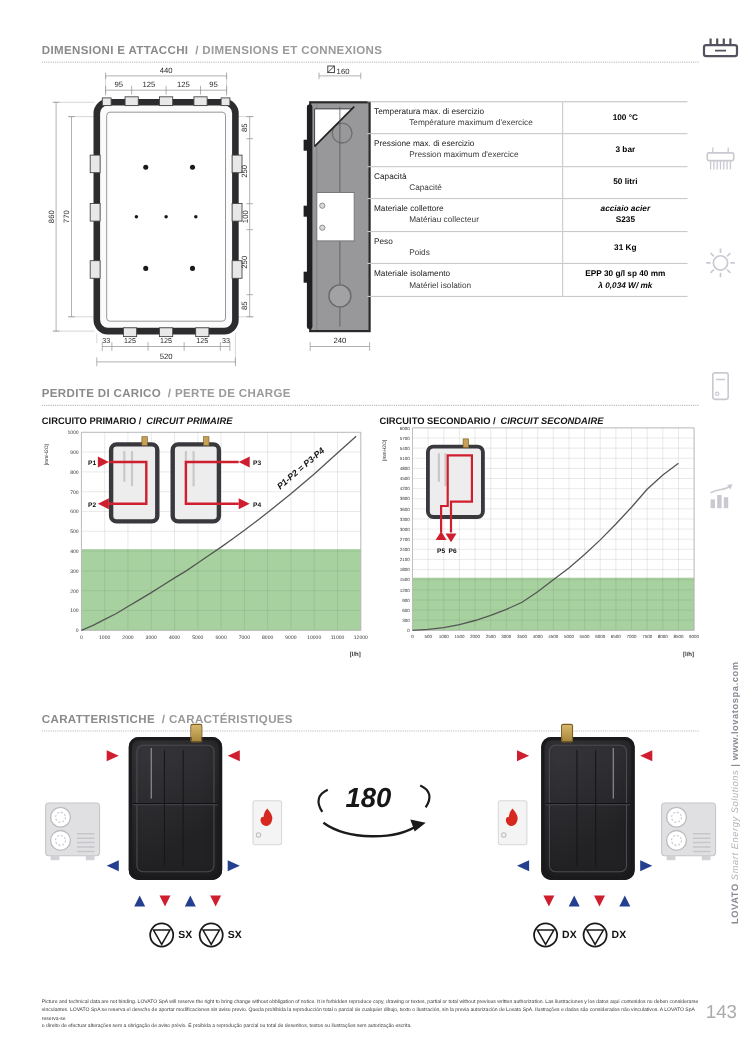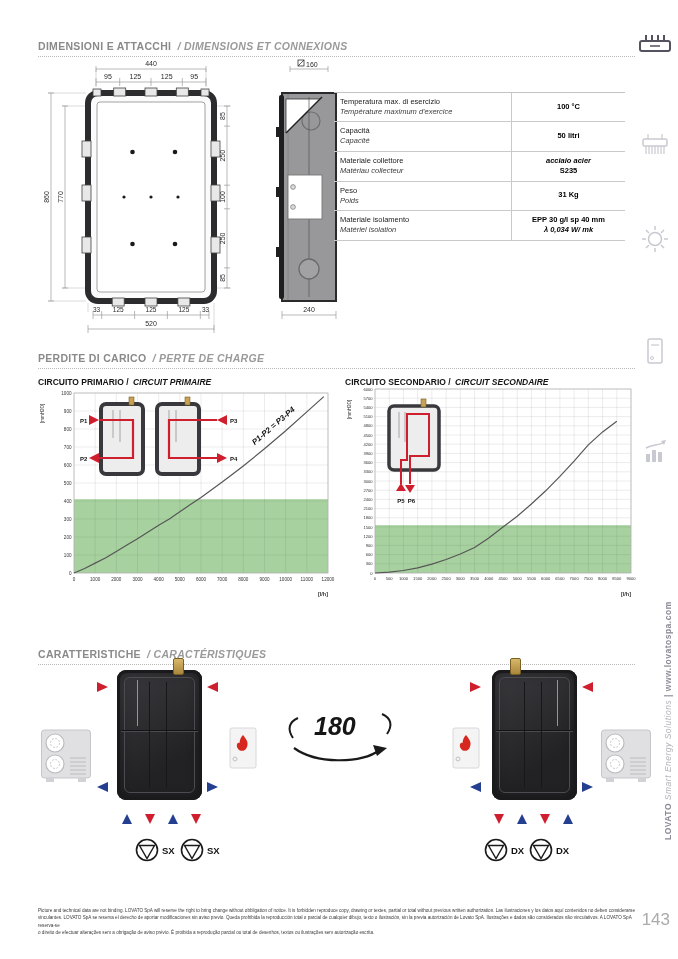--- a/index.html
+++ b/index.html
@@ -1,30 +1,30 @@
 <!DOCTYPE html>
 <html><head>
 <meta charset="utf-8">
 <style>
   html,body{margin:0;padding:0;background:#fff;}
   #page{position:relative;width:678px;height:959px;background:#fff;overflow:hidden;
         font-family:"Liberation Sans",sans-serif;color:#222;}
   .abs{position:absolute;}
   .sec-head{position:absolute;left:38px;width:597px;font-size:10.5px;font-weight:bold;
             color:#8a8a8a;letter-spacing:.3px;border-bottom:1px dotted #b8b8b8;padding-bottom:4px;}
-  .sec-head .fr{font-style:italic;color:#9a9a9a;margin-left:3px;}
+  .sec-head .fr{color:#9a9a9a;margin-left:3px;}
   .chart-title{position:absolute;font-size:8.5px;font-weight:bold;color:#141414;}
   .chart-title .fr{font-style:italic;margin-left:2px;}
   
   #spec{position:absolute;left:334px;top:92px;width:291px;border-collapse:collapse;
         border-top:1px solid #c3c3c3;}
   #spec td{border-bottom:1px solid #c9c9c9;padding:4px 6px;vertical-align:middle;}
   #spec td.lab{width:61%;border-right:1px solid #c9c9c9;}
   #spec .it{display:block;font-size:7.5px;color:#1c1c1c;line-height:1.35;}
-  #spec .frl{display:block;font-size:7.5px;font-style:italic;color:#3c3c3c;line-height:1.35;}
+  #spec .frl{display:block;font-size:7.5px;color:#3c3c3c;line-height:1.35;margin-left:32px;}
   #spec td.val{text-align:center;font-weight:bold;font-size:7.5px;line-height:1.4;color:#000;}
   .vi{font-style:italic;}
   
   svg.chart text{font-family:"Liberation Sans",sans-serif;}
   
   .tank{position:absolute;width:85px;height:130px;border-radius:9px;
         background:linear-gradient(150deg,#3a3a3e,#222225 70%);
         box-shadow:inset 0 0 0 3px #1a1a1d, inset 0 0 14px rgba(0,0,0,.55);}
   .tank .panel{position:absolute;left:7px;right:7px;top:7px;bottom:7px;
                border:1px solid #4b4b51;border-radius:6px;}
@@ -157,20 +157,30 @@
 
   <table id="spec">
     <tbody>
         <tr>
       <td class="lab">
             <span class="it">Temperatura max. di esercizio</span>
             <span class="frl">Température maximum d'exercice</span>
           </td>
       <td class="val">
             <div>100 °C</div>
+            <div></div>
+          </td>
+    </tr>
+    <tr>
+      <td class="lab">
+            <span class="it">Pressione max. di esercizio</span>
+            <span class="frl">Pression maximum d'exercice</span>
+          </td>
+      <td class="val">
+            <div>3 bar</div>
             <div></div>
           </td>
     </tr>
     <tr>
       <td class="lab">
             <span class="it">Capacità</span>
             <span class="frl">Capacité</span>
           </td>
       <td class="val">
             <div>50 litri</div>

